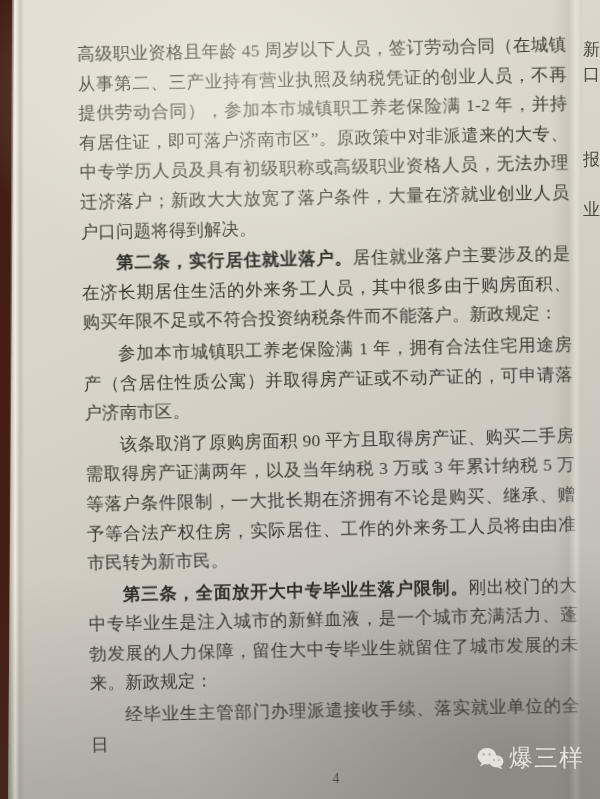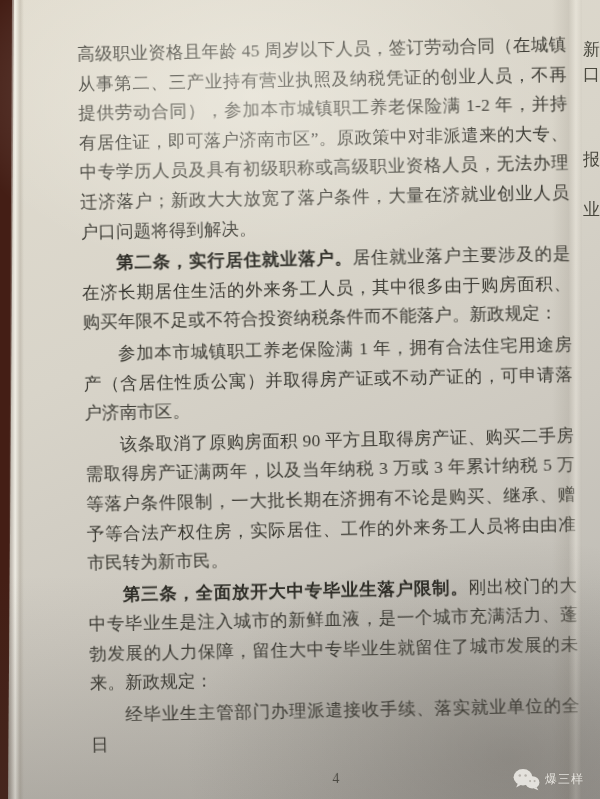--- a/index.html
+++ b/index.html
@@ -53,25 +53,25 @@
   }
   .content p{margin:0 0 2px 0;}
   .content p.indent{text-indent:2em;}
   .lead{font-weight:700;color:#2d2c26;}
   .page-number{
     text-align:center;margin-top:9px;
     font-size:14px;color:#4c4b44;letter-spacing:1px;
   }
   
   .watermark{
-    position:absolute;right:16px;bottom:8px;
+    position:absolute;right:16px;bottom:25px;
     display:flex;align-items:center;gap:5px;
     color:#f3f1ec;opacity:.85;
     font-family:"Liberation Sans","DejaVu Sans",sans-serif;
-    font-size:12px;letter-spacing:1px;
+    font-size:24px;letter-spacing:1px;
     text-shadow:0 0 2px rgba(120,115,108,.4);
   }
   .watermark svg{display:block;}
 </style>
 </head>
 <body>
 
 <div class="photo">
 
   <div class="table-strip"></div>

